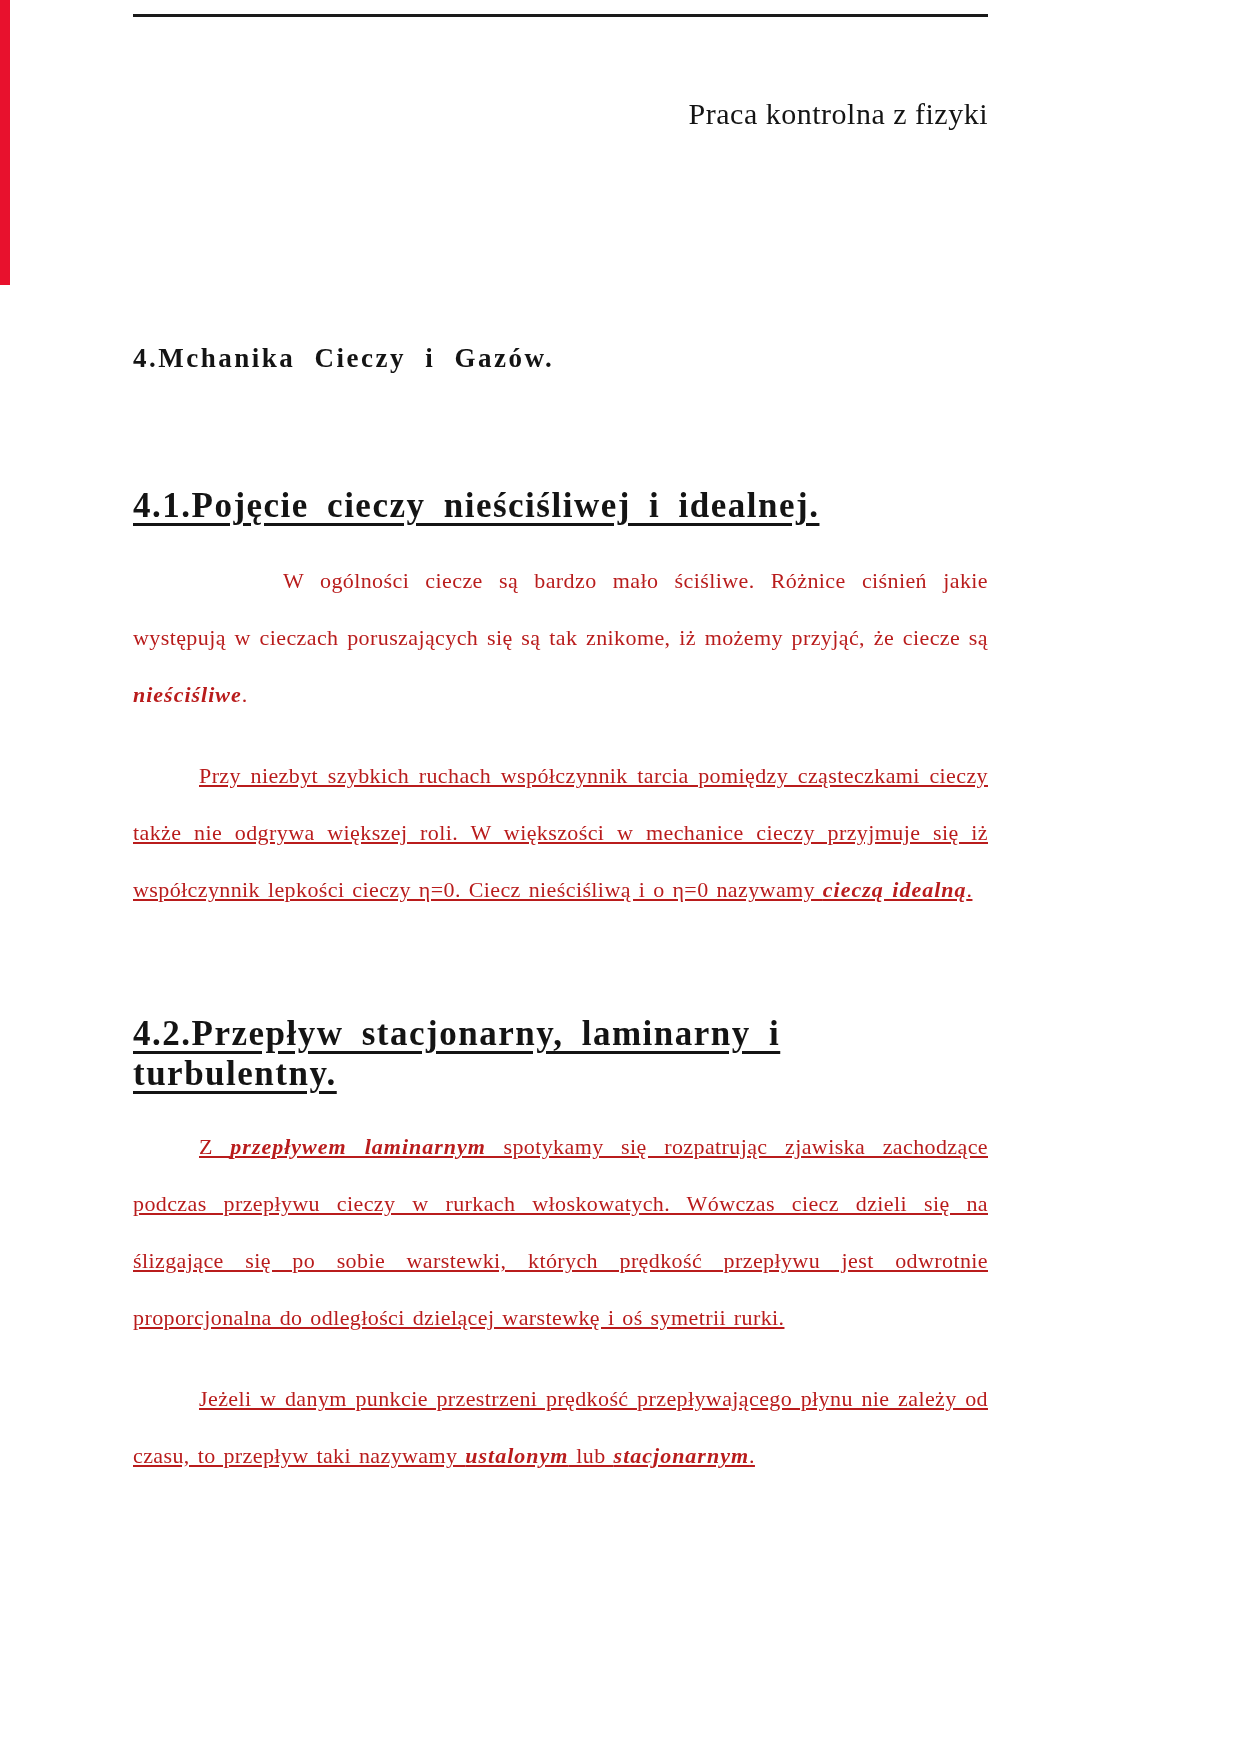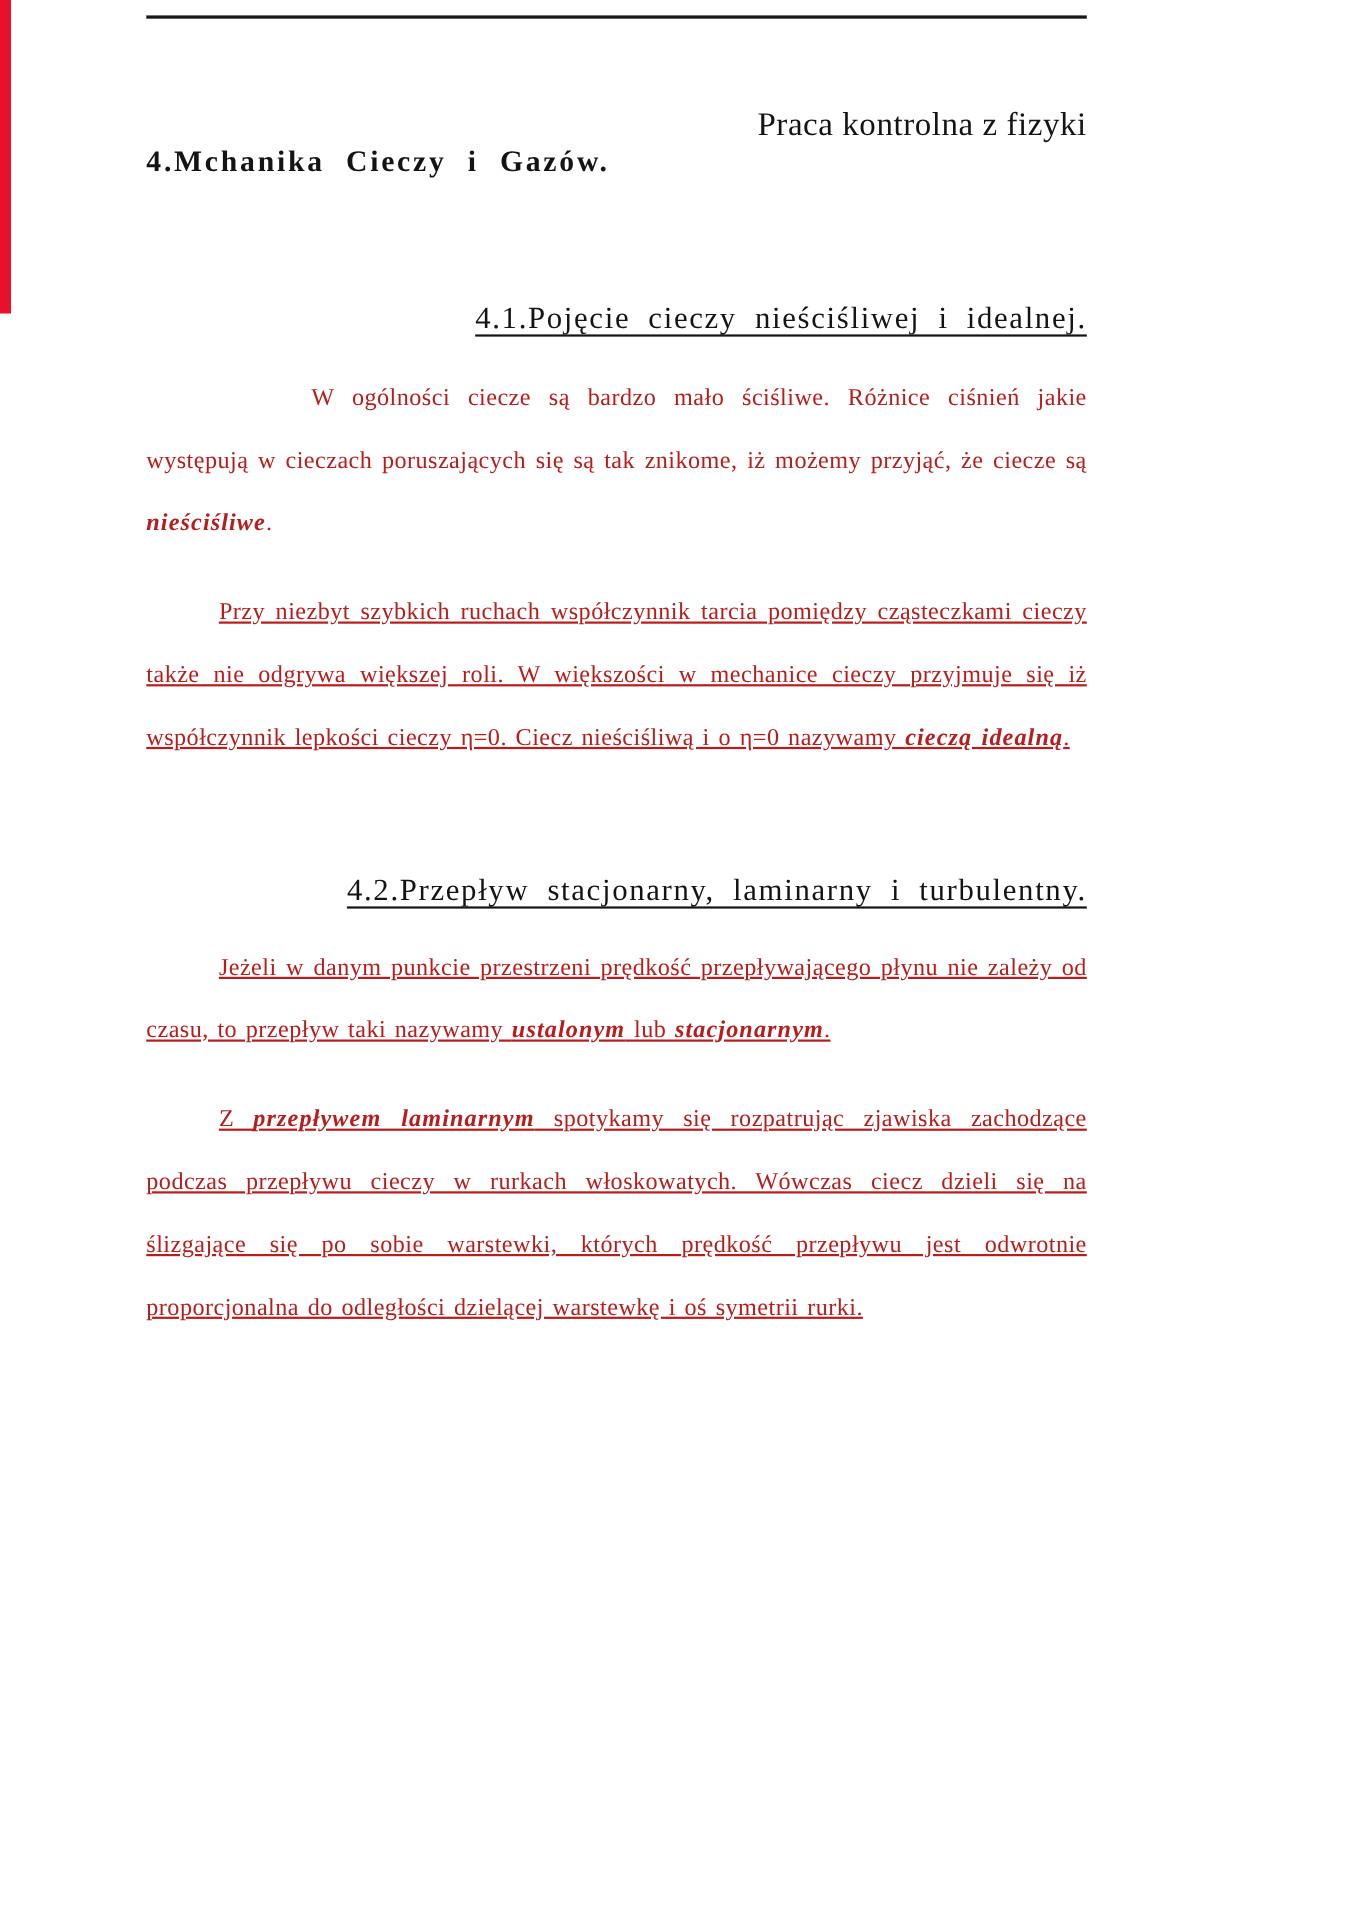--- a/index.html
+++ b/index.html
@@ -44,33 +44,33 @@
     margin-top: 14px;
   }
   .doc-title {
     margin-top: 80px;
     text-align: right;
     font-size: 30px;
     font-weight: normal;
     letter-spacing: 0.5px;
   }
   .section-heading {
+    margin-top: 212px;
     font-size: 27px;
     font-weight: bold;
     letter-spacing: 2.5px;
     word-spacing: 10px;
   }
   .subsection-heading {
-    font-size: 28px;
-    font-weight: normal;
+    font-size: 35px;
+    font-weight: bold;
     letter-spacing: 1.5px;
     word-spacing: 8px;
     text-decoration: underline;
     text-underline-offset: 6px;
-    text-align: right;
   }
   .subsection-heading.first { margin-top: 112px; }
   .subsection-heading.second { margin-top: 96px; }
   .para {
     font-size: 22px;
     line-height: 57px;
     text-align: justify;
     letter-spacing: 0.4px;
     word-spacing: 2px;
     color: #b91c1c;
@@ -98,17 +98,17 @@
   <div class="section-heading">4.Mchanika Cieczy i Gazów.</div>
 
   <div class="subsection-heading first">4.1.Pojęcie cieczy nieściśliwej i idealnej.</div>
 
   <p class="para indent-large"><span>W ogólności ciecze są bardzo mało ściśliwe. Różnice ciśnień jakie występują w cieczach poruszających się są tak znikome, iż możemy przyjąć, że ciecze są </span><span class="em">nieściśliwe</span><span>.</span></p>
 
   <p class="para indent-normal"><span>Przy niezbyt szybkich ruchach współczynnik tarcia pomiędzy cząsteczkami cieczy także nie odgrywa większej roli. W większości w mechanice cieczy przyjmuje się iż współczynnik lepkości cieczy η=0. Ciecz nieściśliwą i o η=0 nazywamy </span><span class="em">cieczą idealną</span><span>.</span></p>
 
   <div class="subsection-heading second">4.2.Przepływ stacjonarny, laminarny i turbulentny.</div>
 
+  <p class="para indent-normal"><span>Z </span><span class="em">przepływem laminarnym</span><span> spotykamy się rozpatrując zjawiska zachodzące podczas przepływu cieczy w rurkach włoskowatych. Wówczas ciecz dzieli się na ślizgające się po sobie warstewki, których prędkość przepływu jest odwrotnie proporcjonalna do odległości dzielącej warstewkę i oś symetrii rurki.</span></p>
+
   <p class="para indent-normal"><span>Jeżeli w danym punkcie przestrzeni prędkość przepływającego płynu nie zależy od czasu, to przepływ taki nazywamy </span><span class="em">ustalonym</span><span> lub </span><span class="em">stacjonarnym</span><span>.</span></p>
-
-  <p class="para indent-normal"><span>Z </span><span class="em">przepływem laminarnym</span><span> spotykamy się rozpatrując zjawiska zachodzące podczas przepływu cieczy w rurkach włoskowatych. Wówczas ciecz dzieli się na ślizgające się po sobie warstewki, których prędkość przepływu jest odwrotnie proporcjonalna do odległości dzielącej warstewkę i oś symetrii rurki.</span></p>
 
 </div>
 
 </body></html>

